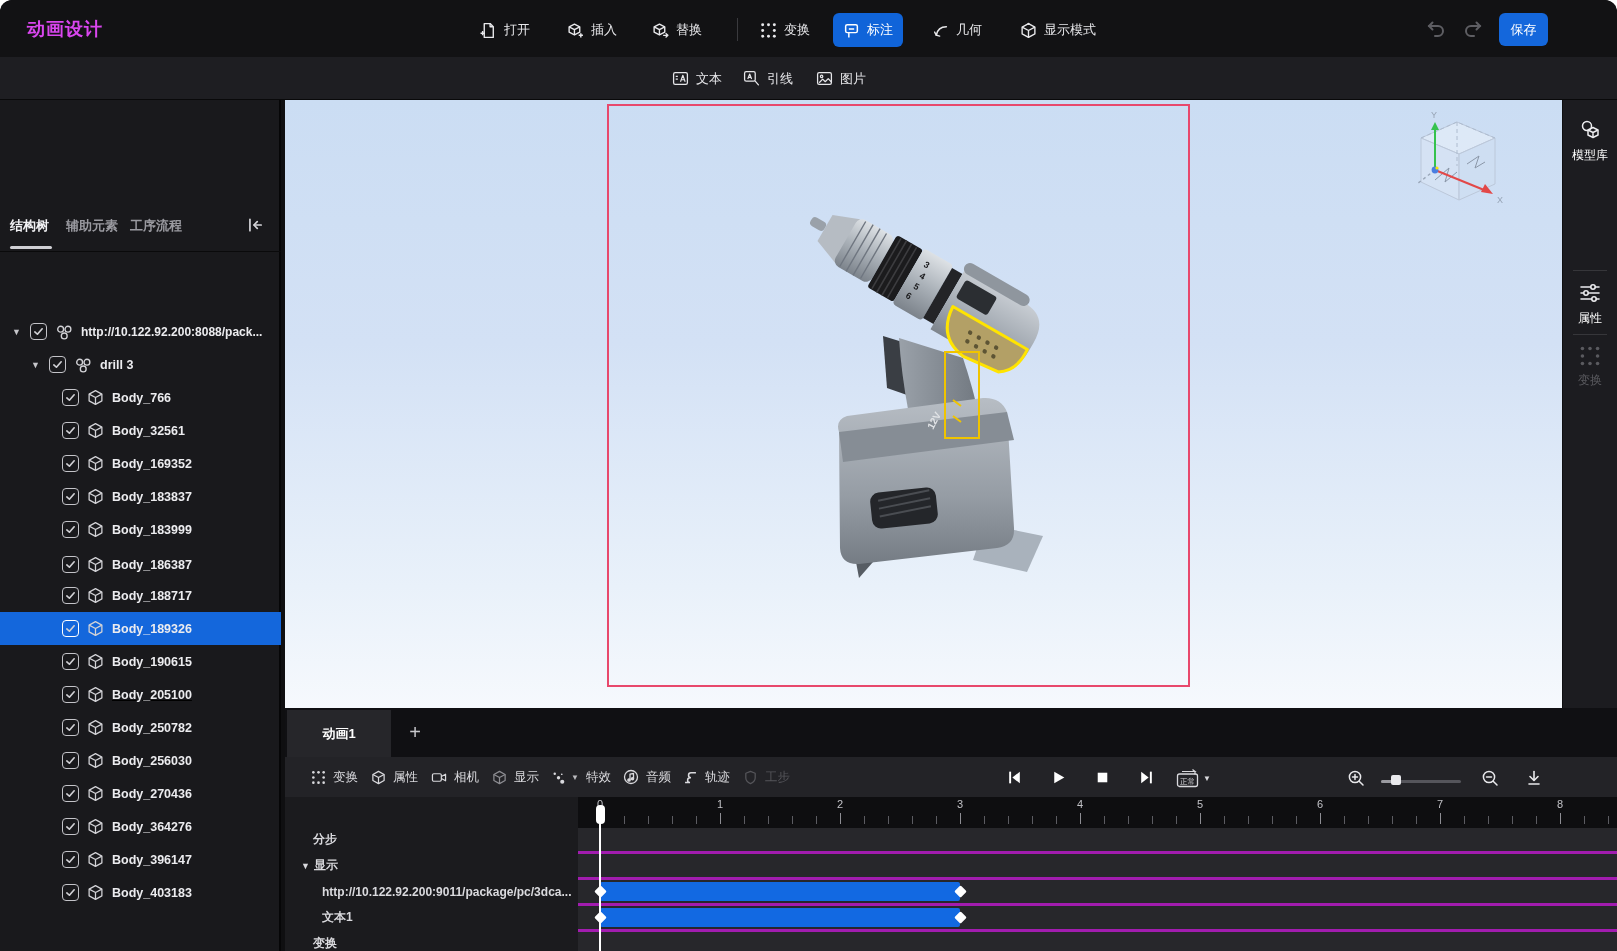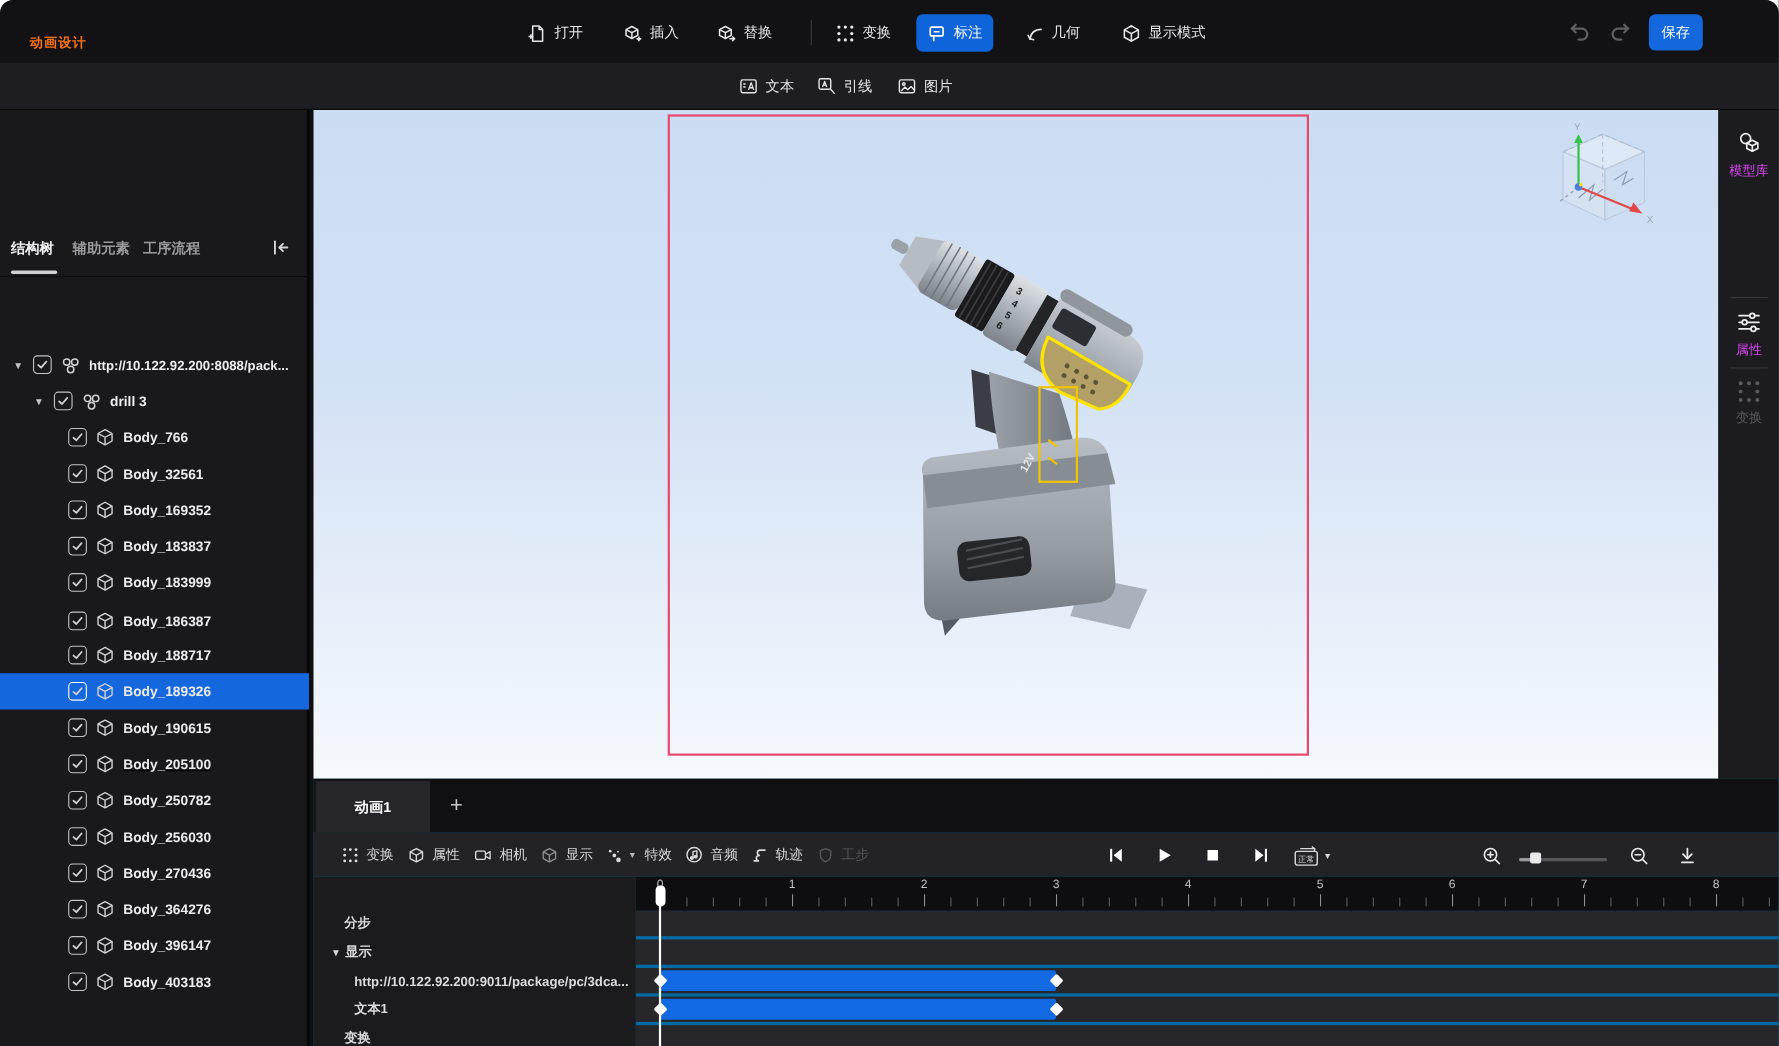--- a/index.html
+++ b/index.html
@@ -3,21 +3,21 @@
 <meta charset="utf-8">
 <style>
   *{margin:0;padding:0;box-sizing:border-box}
   html{background:#ffffff}
   body{width:1617px;height:951px;position:relative;overflow:hidden;background:#0f0f11;
        font-family:"Liberation Sans","DejaVu Sans",sans-serif;border-radius:12px 12px 0 0}
   svg{display:block}
 
   
   #topbar{position:absolute;left:0;top:0;width:1617px;height:57px;background:#121214;border-radius:12px 12px 0 0}
-  .app-title{position:absolute;left:27px;top:31px;font-size:12px;font-weight:bold;color:#f97316;letter-spacing:1px}
+  .app-title{position:absolute;left:27px;top:17px;font-size:18px;font-weight:bold;color:#d946ef;letter-spacing:1px}
   .tt-item{position:absolute;top:13px;height:34px;display:flex;align-items:center;gap:7px;
            color:#e8e8eb;font-size:13px;padding:0 10px;border-radius:6px;cursor:pointer}
   .tt-item.active{background:#1064d9;color:#ffffff}
   .tt-sep{position:absolute;top:18px;width:1px;height:23px;background:#3a3a3e}
   .hist-btn{position:absolute;top:18px;color:#5e5e63}
   .save-btn{position:absolute;left:1499px;top:13px;width:49px;height:33px;background:#1467dc;border-radius:6px;
             color:#fff;font-size:13px;display:flex;align-items:center;justify-content:center;cursor:pointer}
 
   
   #row2{position:absolute;left:0;top:57px;width:1617px;height:43px;background:#1e1e22;border-bottom:1px solid #09090a}
@@ -45,26 +45,26 @@
   .pl12{padding-left:12px}.pl31{padding-left:31px}.pl62{padding-left:62px}
 
   
   #viewport{position:absolute;left:285px;top:100px;width:1277px;height:608px;
             background:linear-gradient(180deg,#cbddf3 0%,#d3e1f5 40%,#e9f1fa 80%,#f6f9fd 100%)}
   .capture{position:absolute;left:322px;top:4px;width:583px;height:583px;border:2px solid #e8486c}
 
   
   #rightbar{position:absolute;left:1563px;top:100px;width:54px;height:608px;background:#1c1c20}
   .rb-item{position:absolute;left:0;width:54px;display:flex;flex-direction:column;align-items:center;gap:5px;
-           color:#d946ef;font-size:12px;cursor:pointer}
+           color:#ffffff;font-size:12px;cursor:pointer}
   .rb-item.disabled{color:#5a5a5f}
   .rb-div{position:absolute;left:10px;width:34px;height:1px;background:#36363a}
 
   
-  #timeline{position:absolute;left:285px;top:708px;width:1332px;height:243px;background:#0369a1}
+  #timeline{position:absolute;left:285px;top:708px;width:1332px;height:243px;background:#a21caf}
   .tl-tabbar{position:absolute;left:0;top:0;width:1332px;height:49px;background:#101013}
   .tl-tab{position:absolute;left:2px;top:2px;width:104px;height:47px;background:#26262a;color:#ffffff;font-size:13px;
           font-weight:600;display:flex;align-items:center;justify-content:center;cursor:pointer}
   .tl-add{position:absolute;left:116px;top:10px;width:28px;height:28px;color:#c8c8cc;font-size:20px;
           display:flex;align-items:center;justify-content:center;cursor:pointer}
   .tl-toolbar{position:absolute;left:0;top:49px;width:1332px;height:40px;background:#232327}
   .tlt-item{position:absolute;top:0;height:40px;display:flex;align-items:center;gap:7px;color:#d9d9dd;font-size:12.5px;cursor:pointer}
   .tlt-item.disabled{color:#55555a}
   .tlt-caret{font-size:8px;color:#b9b9bd;margin-left:-2px}
   .pb-btn{position:absolute;top:61px;cursor:pointer}

